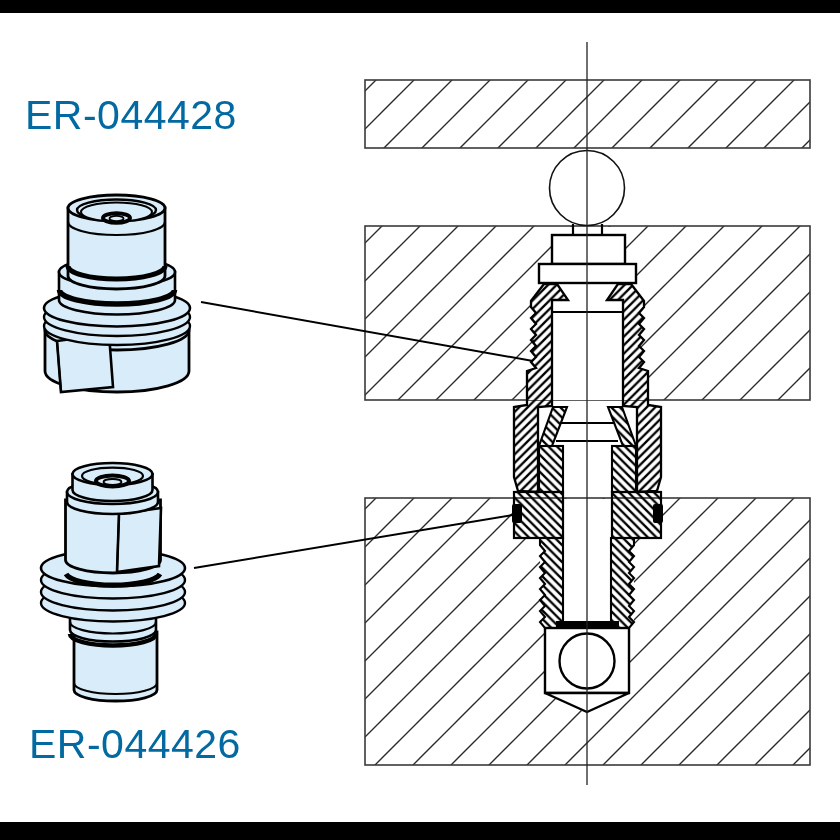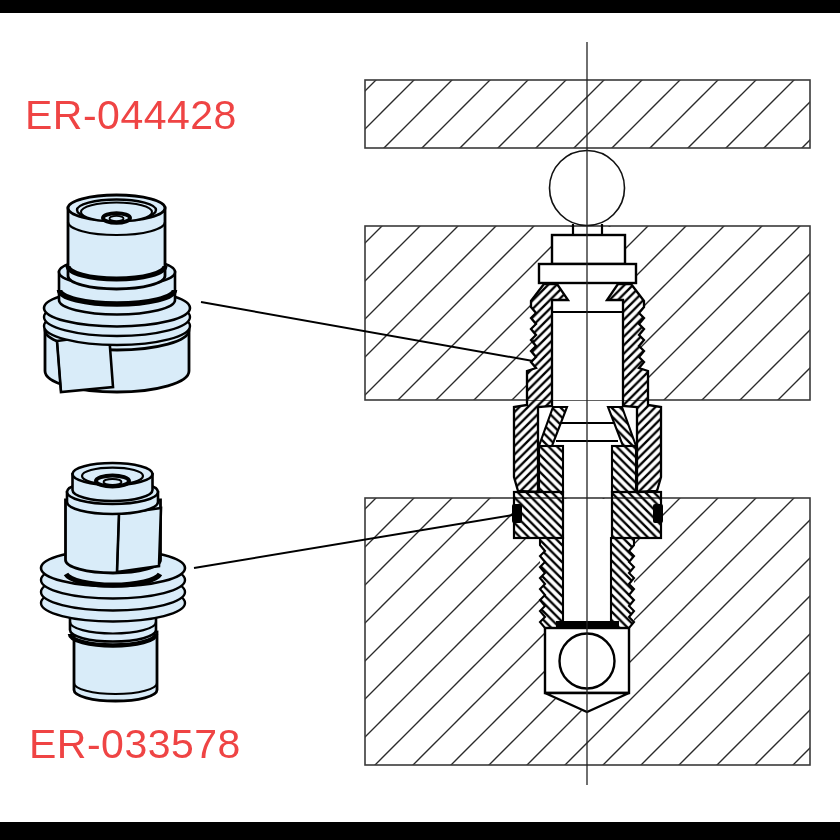--- a/index.html
+++ b/index.html
@@ -8,21 +8,21 @@
     background:#ffffff;
     font-family:"Liberation Sans", sans-serif;
   }
   .bar{position:absolute;left:0;width:840px;background:#000;}
   #topbar{top:0;height:13px;}
   #bottombar{top:822px;height:18px;}
   .part-label{
     position:absolute;
     font-size:41px;
     letter-spacing:0.5px;
-    color:#ef4444;
+    color:#0369a1;
     white-space:nowrap;
   }
   #label-upper{left:25px;top:92px;}
   #label-lower{left:29px;top:721px;}
   svg{position:absolute;left:0;top:0;}
 </style>
 </head>
 <body>
 
 <svg width="840" height="840" viewBox="0 0 840 840">
@@ -150,13 +150,13 @@
     <ellipse cx="112.5" cy="476" rx="30.5" ry="8.4" stroke-width="2.2"></ellipse>
     <ellipse cx="112.5" cy="481" rx="16.5" ry="5.6" stroke-width="4"></ellipse>
     <ellipse cx="112.5" cy="482" rx="9" ry="3" stroke-width="1.8"></ellipse>
   </g>
 </svg>
 
 <div id="topbar" class="bar"></div>
 <div id="bottombar" class="bar"></div>
 
 <div id="label-upper" class="part-label">ER-044428</div>
-<div id="label-lower" class="part-label">ER-033578</div>
+<div id="label-lower" class="part-label">ER-044426</div>
 
 </body></html>

